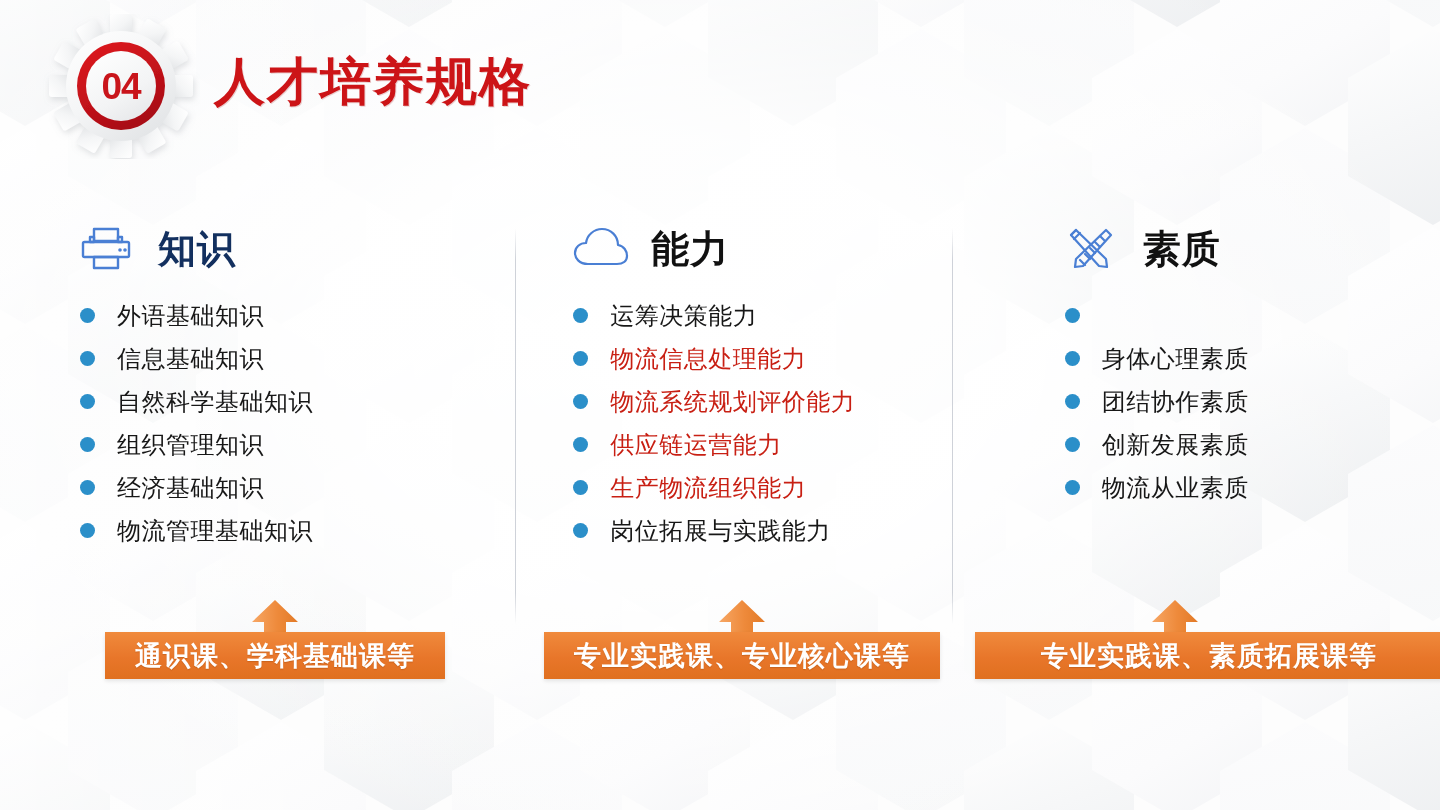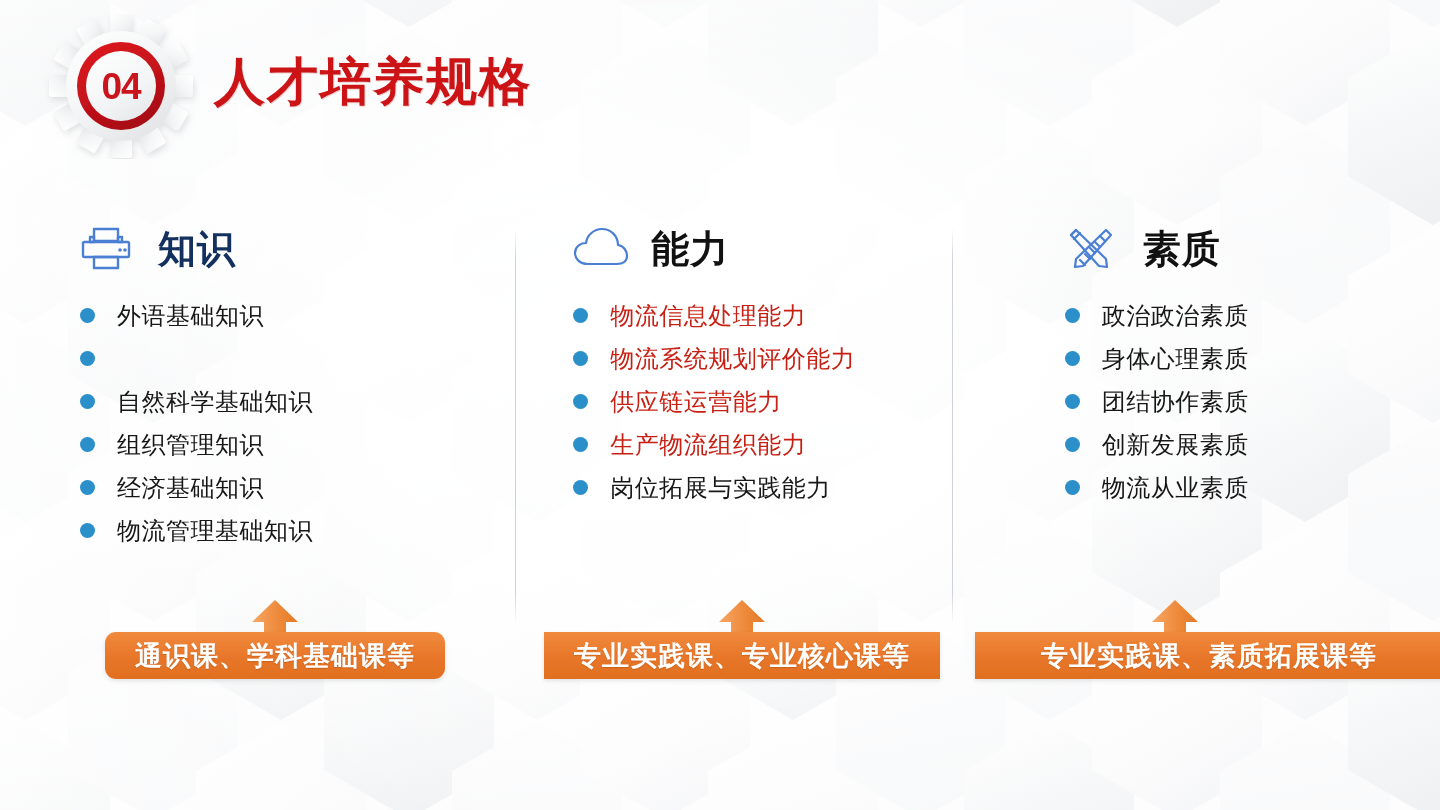--- a/index.html
+++ b/index.html
@@ -209,21 +209,21 @@
     color: #ffffff;
     font-size: 27px;
     font-weight: bold;
     letter-spacing: 1px;
     font-family: "DejaVu Sans", "Liberation Sans", sans-serif;
     white-space: nowrap;
     text-shadow: 0 1px 1px rgba(140,60,0,0.30);
   }
 
   .g1 { left: 105px; }
-  .g1 .banner-box { left: 0; width: 340px; border-radius: 11px; }
+  .g1 .banner-box { left: 0; width: 340px; }
   .g1 .banner-arrow { left: 147px; }
 
   .g2 { left: 544px; }
   .g2 .banner-box { left: 0; width: 396px; }
   .g2 .banner-arrow { left: 175px; }
 
   .g3 { left: 975px; }
   .g3 .banner-box { left: 0; width: 468px; }
   .g3 .banner-arrow { left: 177px; }
 </style>
@@ -403,20 +403,21 @@
         </span>
         <span class="col-title t-navy">知识</span>
       </div>
       <ul class="bullets">
         <li class="bullet-row">
           <span class="dot"></span>
           <span class="bullet-text">外语基础知识</span>
         </li>
         <li class="bullet-row">
           <span class="dot"></span>
+          <span class="bullet-text">信息基础知识</span>
         </li>
         <li class="bullet-row">
           <span class="dot"></span>
           <span class="bullet-text">自然科学基础知识</span>
         </li>
         <li class="bullet-row">
           <span class="dot"></span>
           <span class="bullet-text">组织管理知识</span>
         </li>
         <li class="bullet-row">
@@ -433,20 +434,24 @@
     <div class="col col-2">
       <div class="col-head">
         <span class="col-icon">
           <svg width="56" height="46" viewBox="0 0 56 46">
             <path d="M15 38 C6 38 2 32 2 27 C2 21 7 17 13 17 C14 9 21 3 29 3 C38 3 45 10 45 19 C51 20 54 25 54 30 C54 35 50 38 44 38 Z" fill="none" stroke="#4a7fd4" stroke-width="2.2" stroke-linejoin="round"></path>
           </svg>
         </span>
         <span class="col-title t-black">能力</span>
       </div>
       <ul class="bullets">
+        <li class="bullet-row">
+          <span class="dot"></span>
+          <span class="bullet-text">运筹决策能力</span>
+        </li>
         <li class="bullet-row">
           <span class="dot"></span>
           <span class="bullet-text red">物流信息处理能力</span>
         </li>
         <li class="bullet-row">
           <span class="dot"></span>
           <span class="bullet-text red">物流系统规划评价能力</span>
         </li>
         <li class="bullet-row">
           <span class="dot"></span>
@@ -473,21 +478,20 @@
               <path d="M41 6 L46 11 L18 42 L10 43 L11 35 Z"></path>
               <path d="M15 36 L20 41 M20 30 L25 35 M25 24 L30 29 M30 18 L35 23 M35 12 L40 17"></path>
             </g>
           </svg>
         </span>
         <span class="col-title t-black">素质</span>
       </div>
       <ul class="bullets">
         <li class="bullet-row">
           <span class="dot"></span>
-          <span class="bullet-text">政治政治素质</span>
         </li>
         <li class="bullet-row">
           <span class="dot"></span>
           <span class="bullet-text">身体心理素质</span>
         </li>
         <li class="bullet-row">
           <span class="dot"></span>
           <span class="bullet-text">团结协作素质</span>
         </li>
         <li class="bullet-row">

